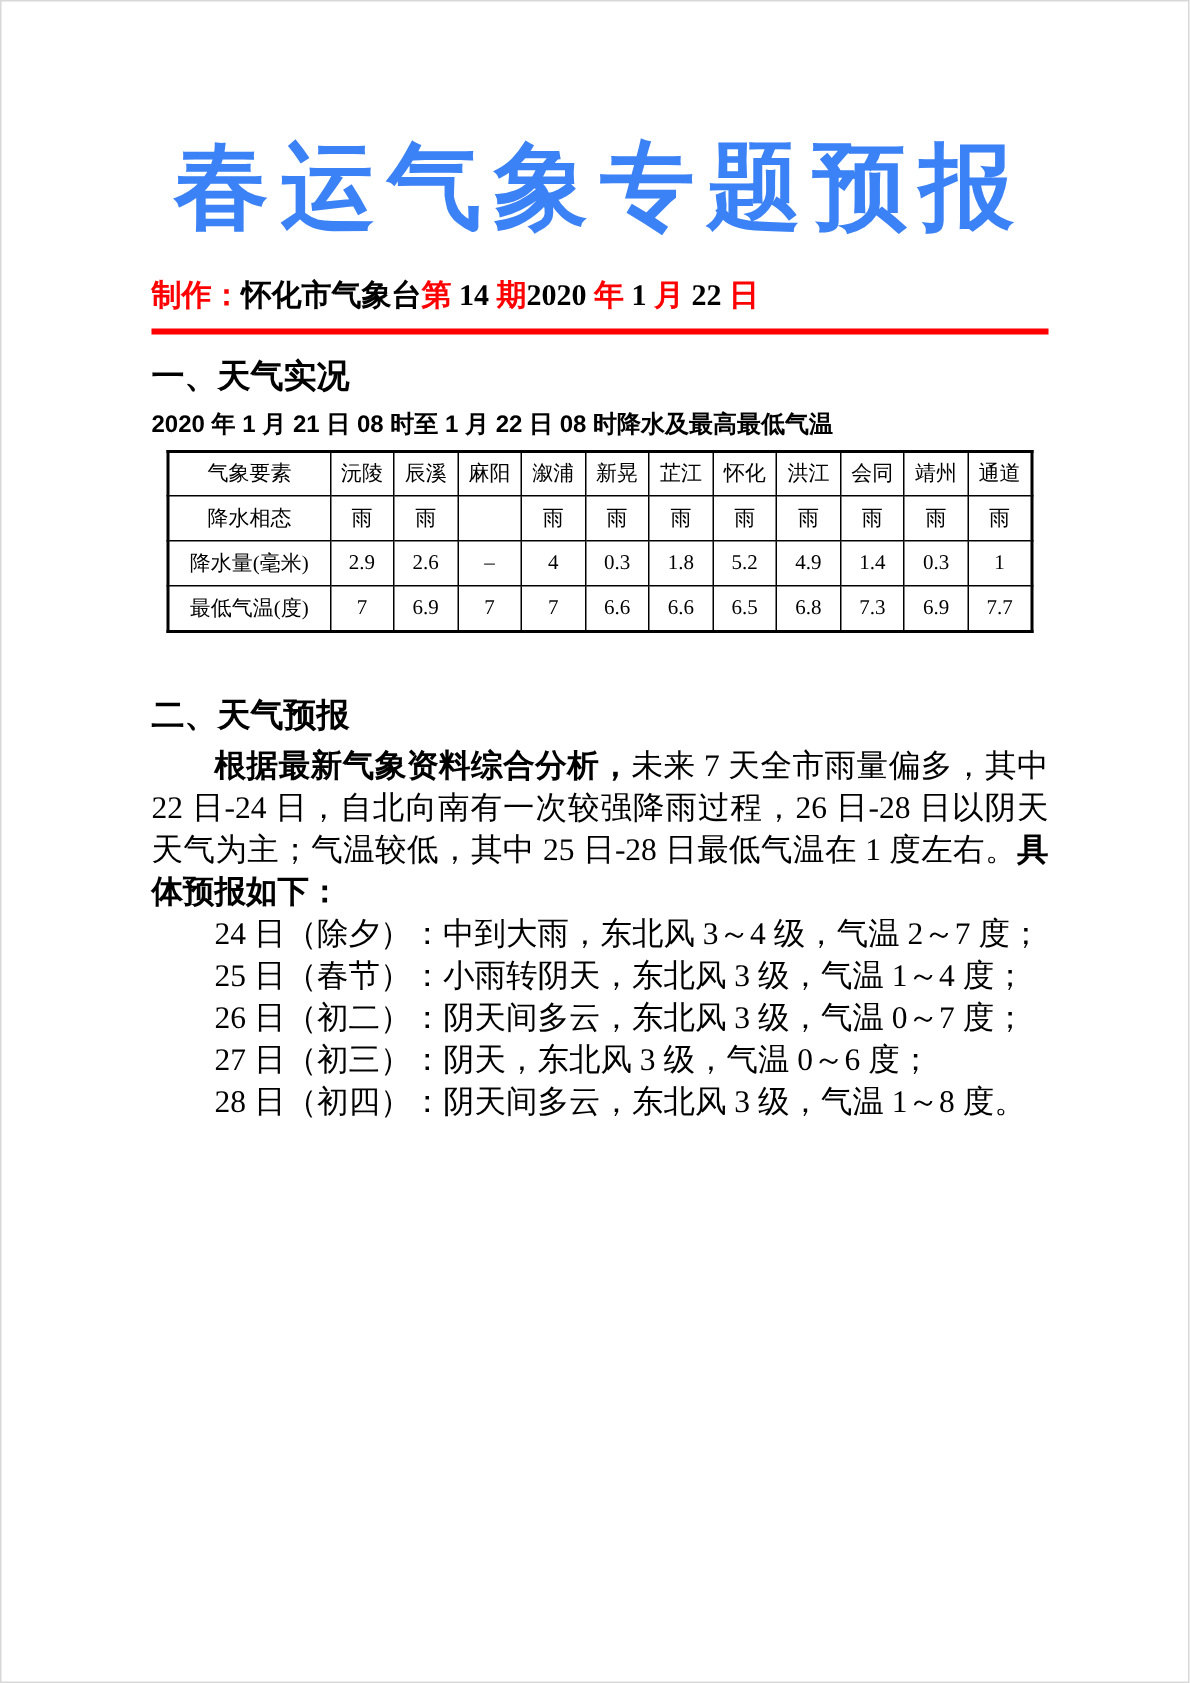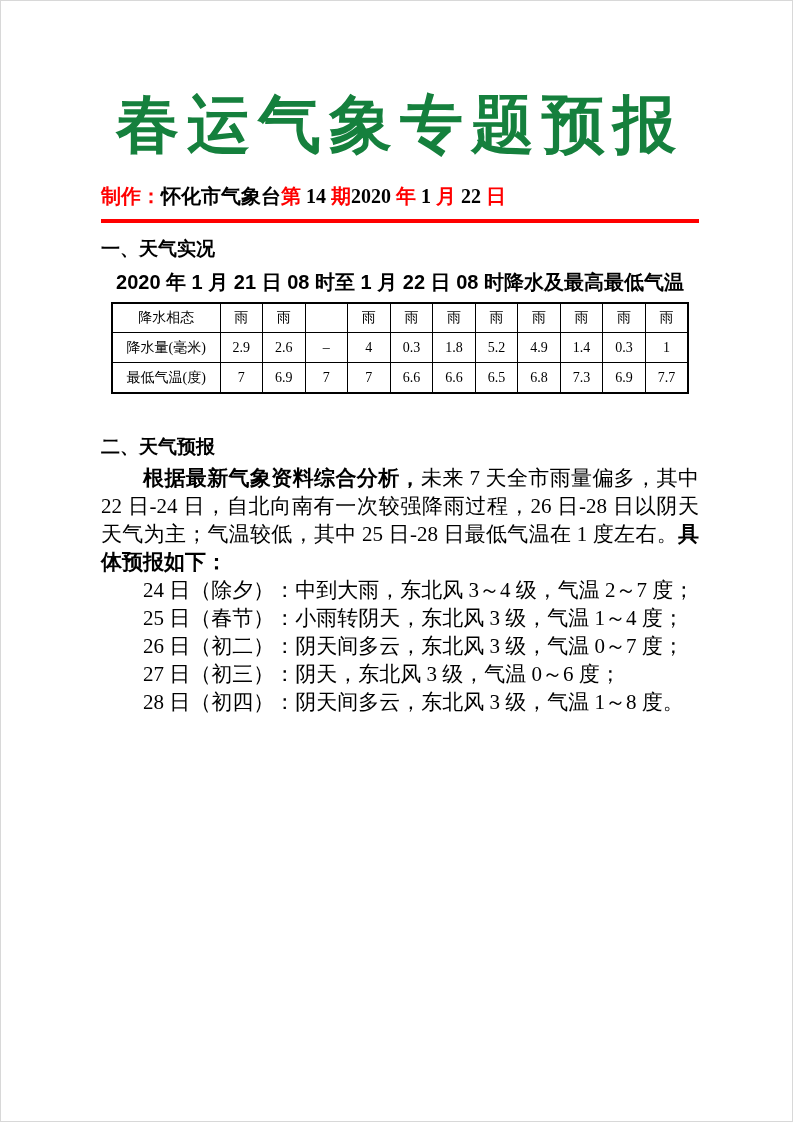--- a/index.html
+++ b/index.html
@@ -10,21 +10,21 @@
     border: 1px solid #d8d8d8;
     overflow: hidden;
     font-family: "Liberation Serif", "DejaVu Serif", serif;
     color: #000000;
   }
   .page { padding: 84px 93px 0 100px; }
 
   .doc-title {
     margin: 0;
     text-align: center;
-    color: #15803d;
+    color: #3b82f6;
     font-size: 63px;
     font-weight: bold;
     letter-spacing: 8px;
     line-height: 1.3;
     white-space: nowrap;
   }
 
   .meta-row {
     margin-top: 16px;
     padding-bottom: 9px;
@@ -35,29 +35,29 @@
     font-size: 20px;
     font-weight: bold;
     white-space: nowrap;
   }
   .red { color: #ff0000; }
   .meta-num { margin: 0 5px; }
 
   .section-heading {
     margin: 13px 0 0 0;
     font-family: "Liberation Sans", "DejaVu Sans", sans-serif;
-    font-size: 19px;
+    font-size: 22px;
     font-weight: bold;
   }
 
   .table-title {
     margin-top: 7px;
-    text-align: center;
+    text-align: left;
     font-family: "Liberation Sans", "DejaVu Sans", sans-serif;
-    font-size: 20px;
+    font-size: 16px;
     font-weight: bold;
   }
 
   table.wx {
     margin: 6px auto 0 auto;
     border-collapse: collapse;
     table-layout: fixed;
     width: 578px;
     border: 2px solid #000;
   }
@@ -119,20 +119,34 @@
         <col>
         <col>
         <col>
         <col>
         <col>
         <col>
         <col>
         <col>
     </colgroup>
     <tbody>
+        <tr>
+      <th>气象要素</th>
+      <th>沅陵</th>
+      <th>辰溪</th>
+      <th>麻阳</th>
+      <th>溆浦</th>
+      <th>新晃</th>
+      <th>芷江</th>
+      <th>怀化</th>
+      <th>洪江</th>
+      <th>会同</th>
+      <th>靖州</th>
+      <th>通道</th>
+    </tr>
     <tr>
       <td>降水相态</td>
       <td>雨</td>
       <td>雨</td>
       <td></td>
       <td>雨</td>
       <td>雨</td>
       <td>雨</td>
       <td>雨</td>
       <td>雨</td>

